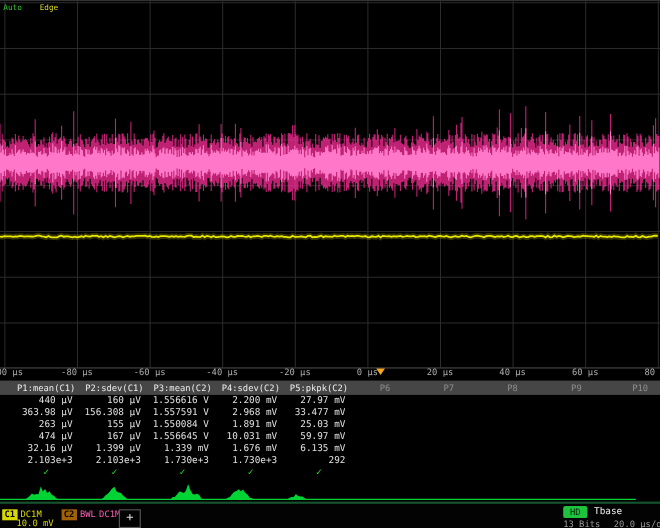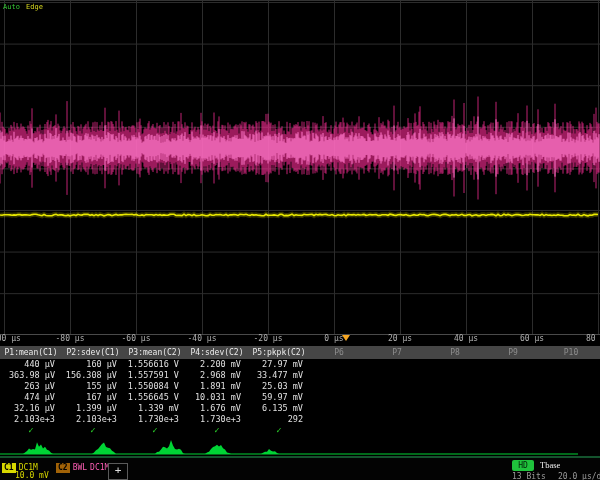--- a/index.html
+++ b/index.html
@@ -1,36 +1,36 @@
 <!DOCTYPE html>
 <html><head>
 <meta charset="utf-8">
 <style>
   html,body{margin:0;padding:0;background:#111;}
   .scope{position:relative;width:600px;height:480px;background:#000;overflow:hidden;
          font-family:"DejaVu Sans Mono","Liberation Mono",monospace;}
   
   .status{position:absolute;top:3px;left:3px;font-size:7px;z-index:6;}
-  .st-acq{color:#35c435;margin-right:2px;}
+  .st-acq{color:#35c435;margin-right:12px;}
   .st-trg{color:#d9d920;}
   
   .grid{position:absolute;left:0;top:0;width:600px;height:333px;
     background-image:linear-gradient(90deg,#2c2c2c 1px,transparent 1px),
                      linear-gradient(#2c2c2c 1px,transparent 1px);
     background-size:66px 100%,100% 41.6px;background-position:4px 0,0 1px;
     border-top:1px solid #333;border-bottom:1px solid #4a4a4a;}
   .wave-svg{position:absolute;left:0;top:0;}
   
   .time-axis{position:absolute;left:0;top:334px;width:600px;height:13px;}
   .tick{position:absolute;top:0;transform:translateX(-50%);font-size:8px;color:#b0b0b0;white-space:nowrap;}
   .trig{position:absolute;left:342px;top:335px;width:0;height:0;
         border-left:4px solid transparent;border-right:4px solid transparent;border-top:6px solid #f5a623;}
   
   .measure{position:absolute;left:0;top:346px;width:600px;}
-  .mrow{display:grid;grid-template-columns:62px 62px 62px 62px 62px 58px 58px 58px 58px 58px;}
+  .mrow{display:grid;grid-template-columns:62px 62px 62px 62px 62px 58px 58px 58px 58px 58px;padding-left:11px;}
   .mhead{background:#464646;height:13px;}
   .mcell{overflow:hidden;white-space:nowrap;}
   .mcell.head{font-size:8px;color:#ececec;text-align:center;line-height:13px;}
   .mcell.head.dim{color:#8d8d8d;}
   .mcell.val{font-size:8.5px;color:#e0e0e0;text-align:right;padding-right:7px;height:11px;line-height:11px;}
   .mcell.val.dim{color:#555;}
   .mcell.chk{color:#2bd42b;font-size:9px;text-align:center;height:11px;line-height:11px;}
   
   .histicons{position:absolute;left:0;top:436px;}
   
@@ -40,21 +40,21 @@
   .l2{height:11px;line-height:11px;padding-left:13px;}
   .badge{display:inline-block;font-size:8px;font-weight:bold;padding:0 2px;margin-right:3px;line-height:10px;}
   .c1b{background:#d8d800;color:#000;}
   .c2b{background:#a16207;color:#000;}
   .c1t{color:#d8d800;font-size:8px;}
   .c2t{color:#ff5fb5;font-size:8px;margin-right:3px;}
   .plusbox{position:absolute;left:108px;top:5px;width:18px;height:15px;border:1px solid #5a5a5a;
            color:#ddd;font-size:11px;text-align:center;line-height:14px;}
   .hdbadge{position:absolute;left:512px;top:2px;width:22px;height:11px;background:#1fc23c;color:#04220a;
            font-size:8px;font-weight:normal;text-align:center;line-height:11px;border-radius:2px;}
-  .tbase-label{position:absolute;left:540px;top:2px;color:#f0f0f0;font-size:8.5px;font-family:Liberation Serif, serif;}
+  .tbase-label{position:absolute;left:540px;top:2px;color:#f0f0f0;font-size:8.5px;}
   .bits{position:absolute;left:512px;top:14px;color:#9a9a9a;font-size:8px;}
   .tscale{position:absolute;left:558px;top:14px;color:#9a9a9a;font-size:8px;white-space:nowrap;}
 </style>
 </head>
 <body>
 
 <div class="scope">
 
   <div class="status">
     <span class="st-acq">Auto</span>

